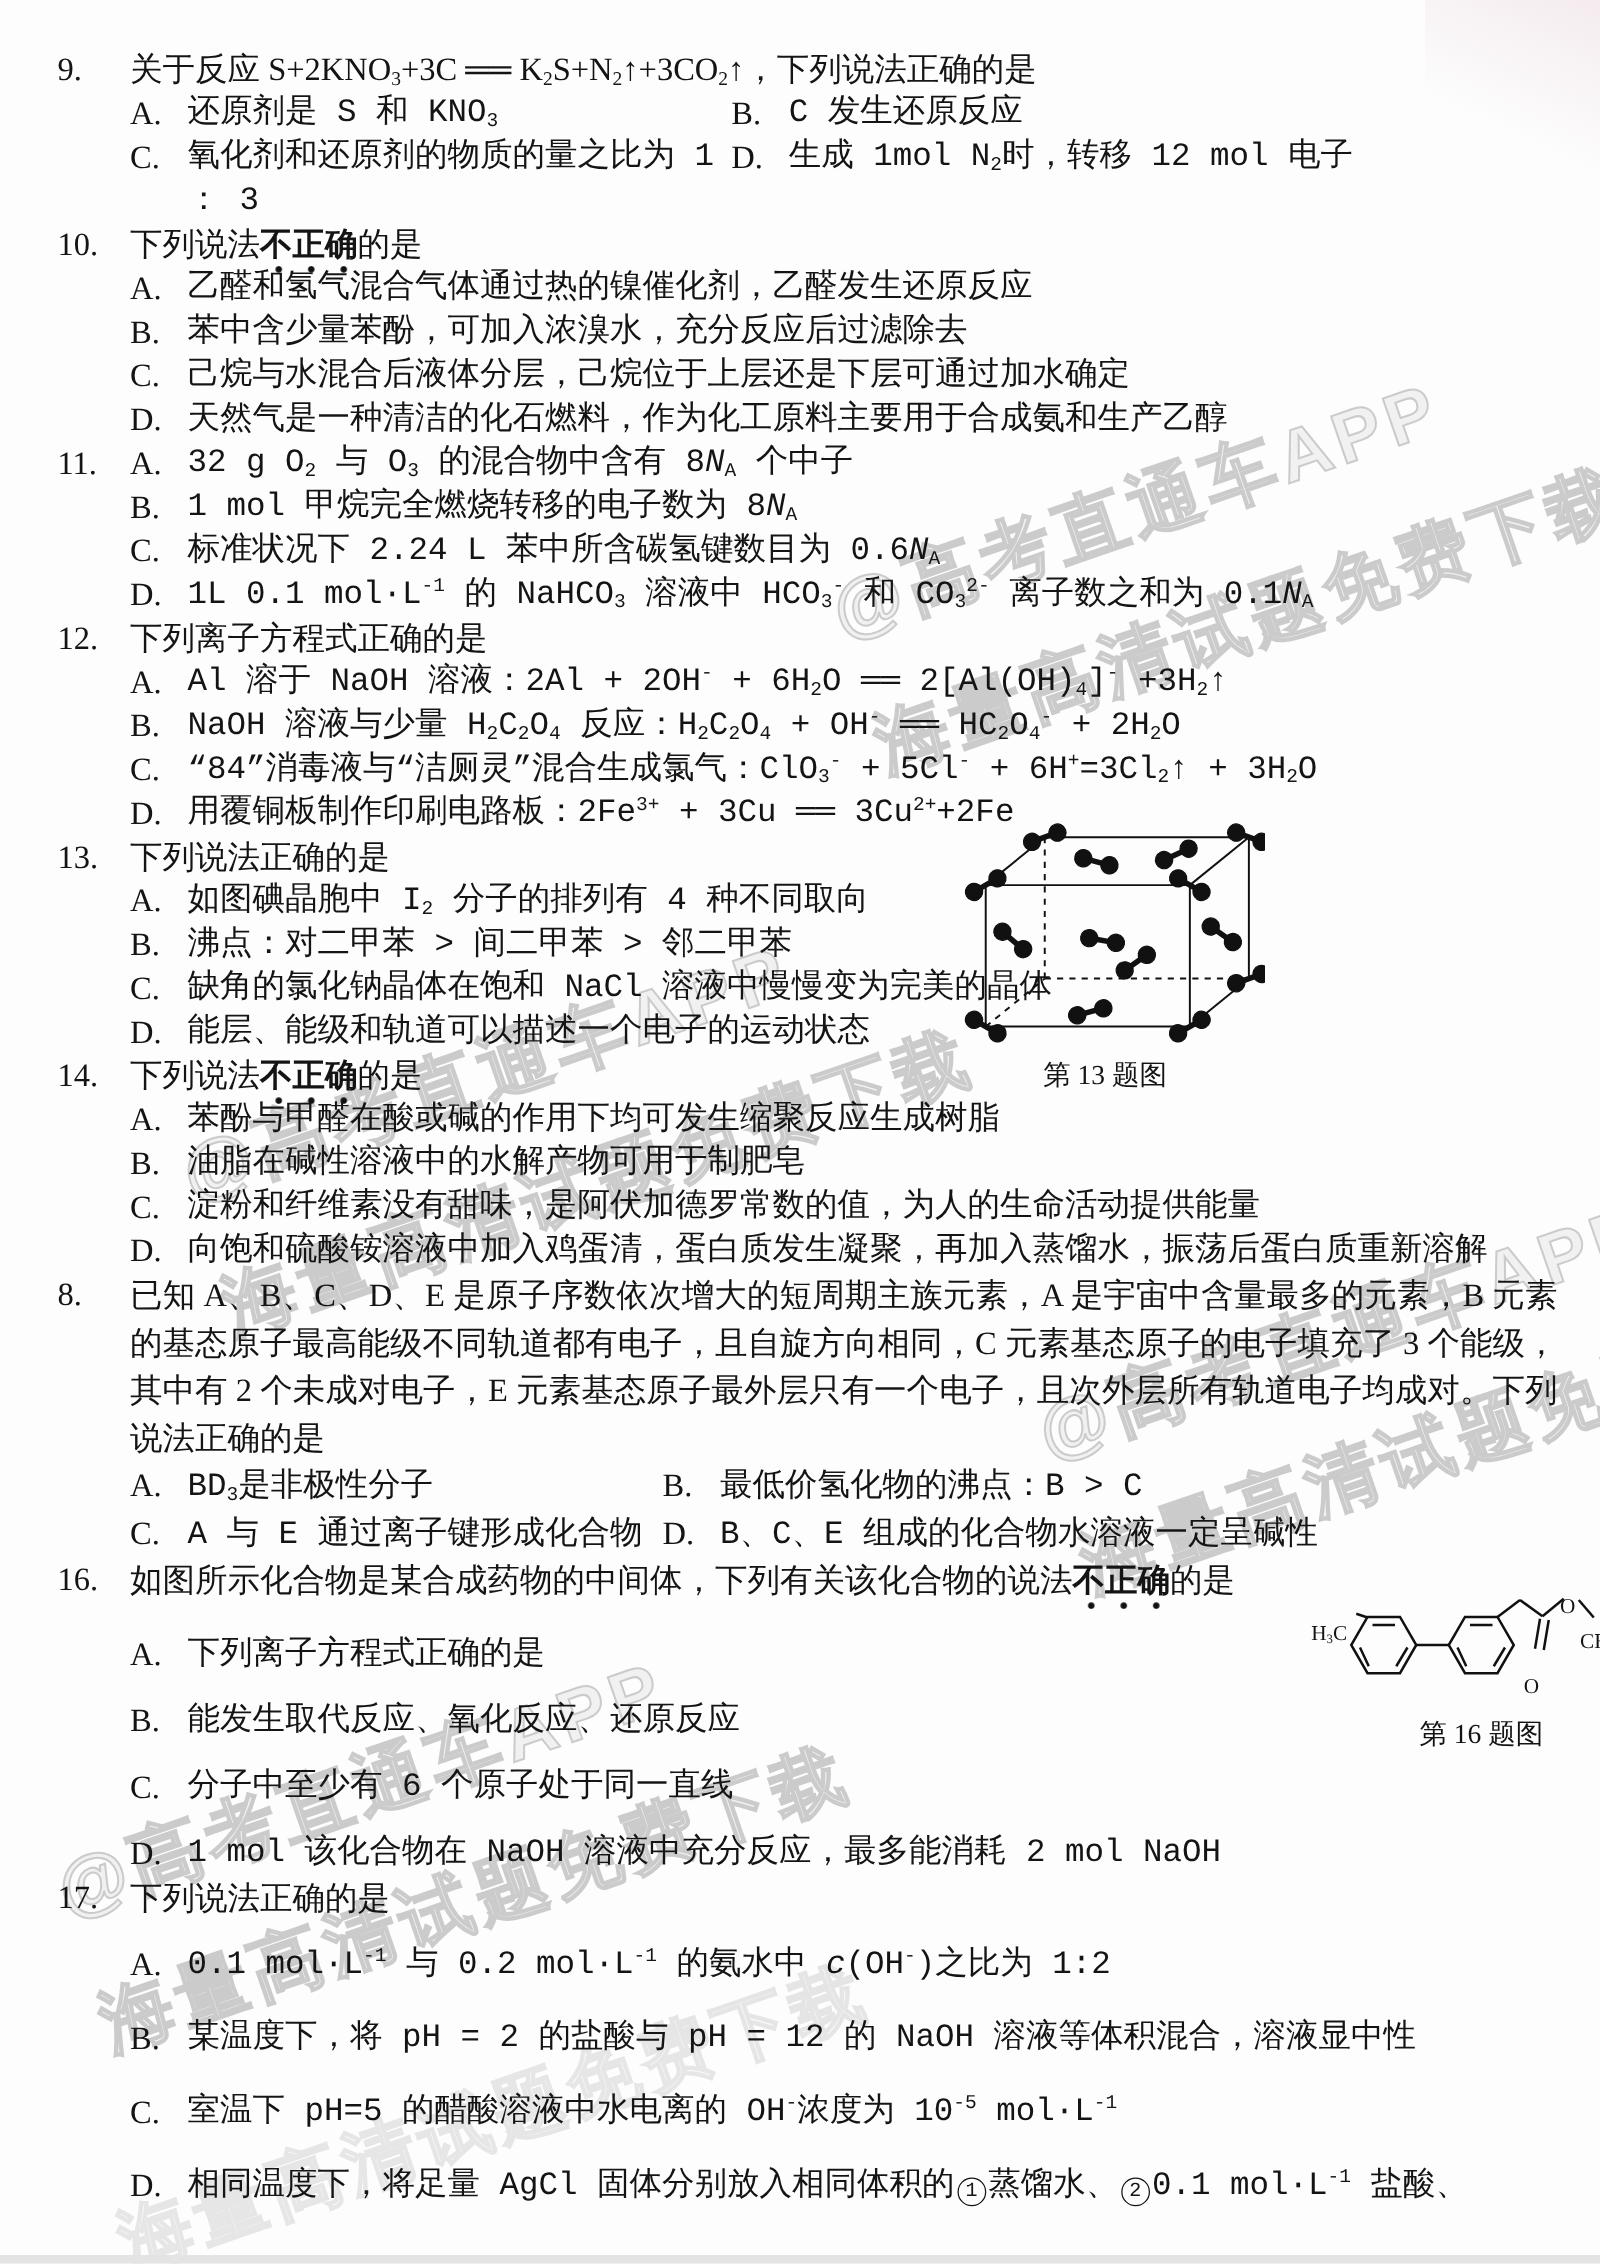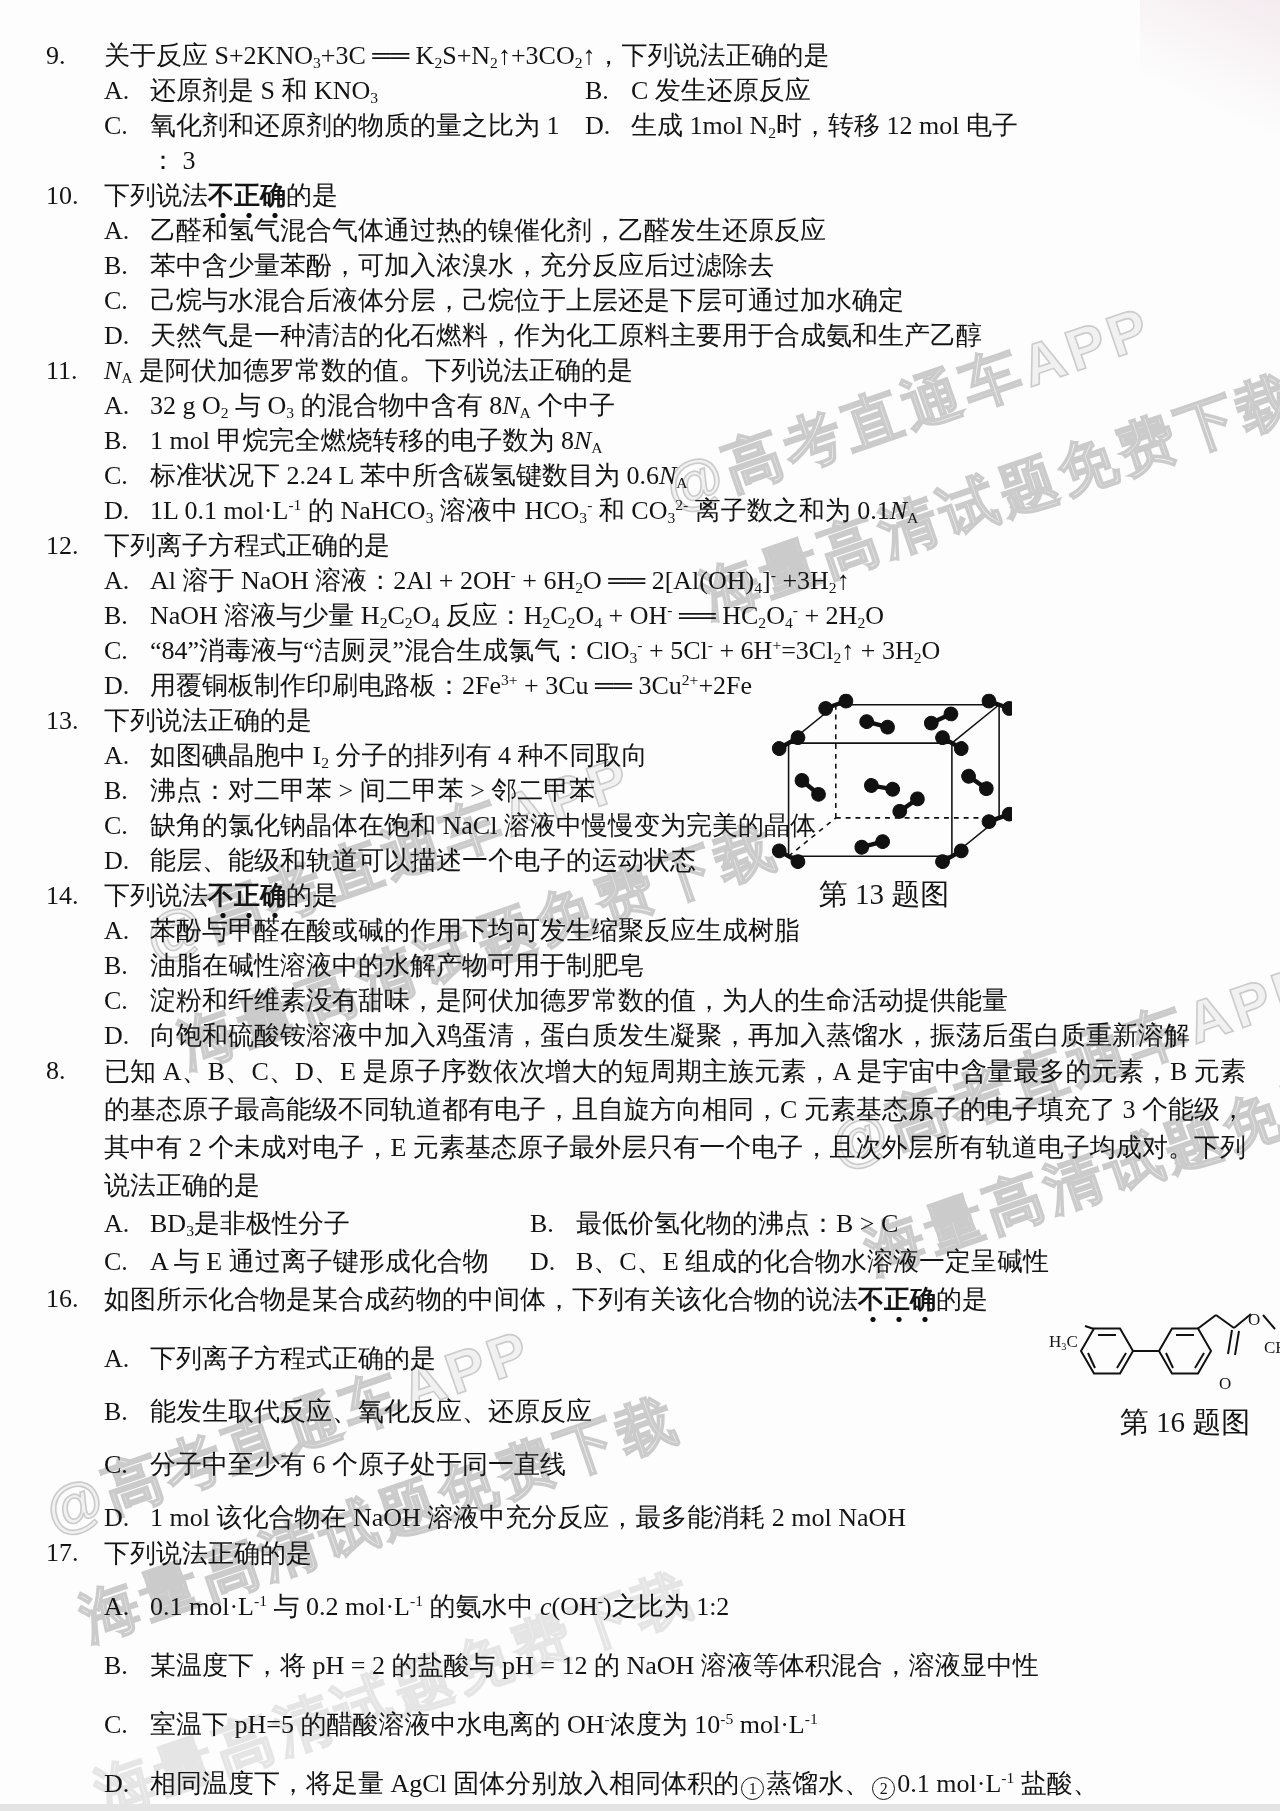--- a/index.html
+++ b/index.html
@@ -20,21 +20,21 @@
   }
   .wm.faint{opacity:.45;}
   
   .content{position:relative;z-index:1;padding:38px 34px 0 40px;}
   .q{display:flex;align-items:flex-start;}
   .qn{flex:0 0 64px;font-size:26px;line-height:35px;padding-left:6px;box-sizing:border-box;}
   .qc{flex:1;min-width:0;position:relative;}
   .line{font-size:26px;line-height:35px;min-height:35px;}
   .opt{display:flex;font-size:26px;line-height:35px;min-height:35px;}
   .ok{flex:0 0 46px;}
-  .ot{flex:1;min-width:0;}
+  .ot{flex:1;min-width:0;font-family:Liberation Mono, monospace;}
   .row2{display:grid;grid-template-columns:481px 1fr;}
   .row2.c426{grid-template-columns:426px 1fr;}
   sup{font-size:.6em;vertical-align:.6em;line-height:0;}
   sub{font-size:.6em;vertical-align:-.25em;line-height:0;}
   .emph{
     background-image:radial-gradient(circle,#111 2.2px,rgba(0,0,0,0) 3px);
     background-size:26px 7px;background-repeat:repeat-x;background-position:2px bottom;
     padding-bottom:9px;
     font-weight:bold;
   }
@@ -50,21 +50,21 @@
   .q16 .opts{margin-top:22px;}
   .q16 .opt{margin-bottom:18px;}
   .q16 .opt.last{margin-bottom:0;}
   .q17 .stem{line-height:38px;min-height:38px;}
   .q17 .opt{margin-bottom:24px;}
   .q17 .opt.wrap2{margin-bottom:0;}
   
   .figbox{position:absolute;text-align:center;z-index:2;}
   .fig13{left:650px;top:-14px;width:260px;}
   .fig16{left:945px;top:10px;width:272px;}
-  .figcap{font-size:29px;margin-top:4px;line-height:30px;}
+  .figcap{font-size:22px;margin-top:4px;line-height:30px;}
   .struct{position:relative;width:272px;height:112px;}
   .struct svg{position:absolute;left:0;top:0;}
   .slabel{position:absolute;font-size:17px;line-height:18px;white-space:nowrap;}
   .lab-h3c{left:0px;top:42px;}
   .lab-o-ester{left:199px;top:20px;}
   .lab-o-carbonyl{left:170px;top:84px;}
   .lab-ch2cl{left:215px;top:48px;}
   
   .smudge{position:absolute;right:0;top:0;width:140px;height:150px;z-index:0;
     background:linear-gradient(205deg,#f4ebef 0%,rgba(244,235,239,0) 65%);}
@@ -137,21 +137,20 @@
         <div class="opt">
             <span class="ok">D.</span>
             <span class="ot">天然气是一种清洁的化石燃料，作为化工原料主要用于合成氨和生产乙醇</span>
           </div>
       </div>
     </div>
 
     <div class="q">
       <div class="qn">11.</div>
       <div class="qc">
-        <div class="line"><i>N</i><sub>A</sub> 是阿伏加德罗常数的值。下列说法正确的是</div>
         <div class="opt">
             <span class="ok">A.</span>
             <span class="ot">32 g O<sub>2</sub> 与 O<sub>3</sub> 的混合物中含有 8<i>N</i><sub>A</sub> 个中子</span>
           </div>
         <div class="opt">
             <span class="ok">B.</span>
             <span class="ot">1 mol  甲烷完全燃烧转移的电子数为 8<i>N</i><sub>A</sub></span>
           </div>
         <div class="opt">
             <span class="ok">C.</span>

